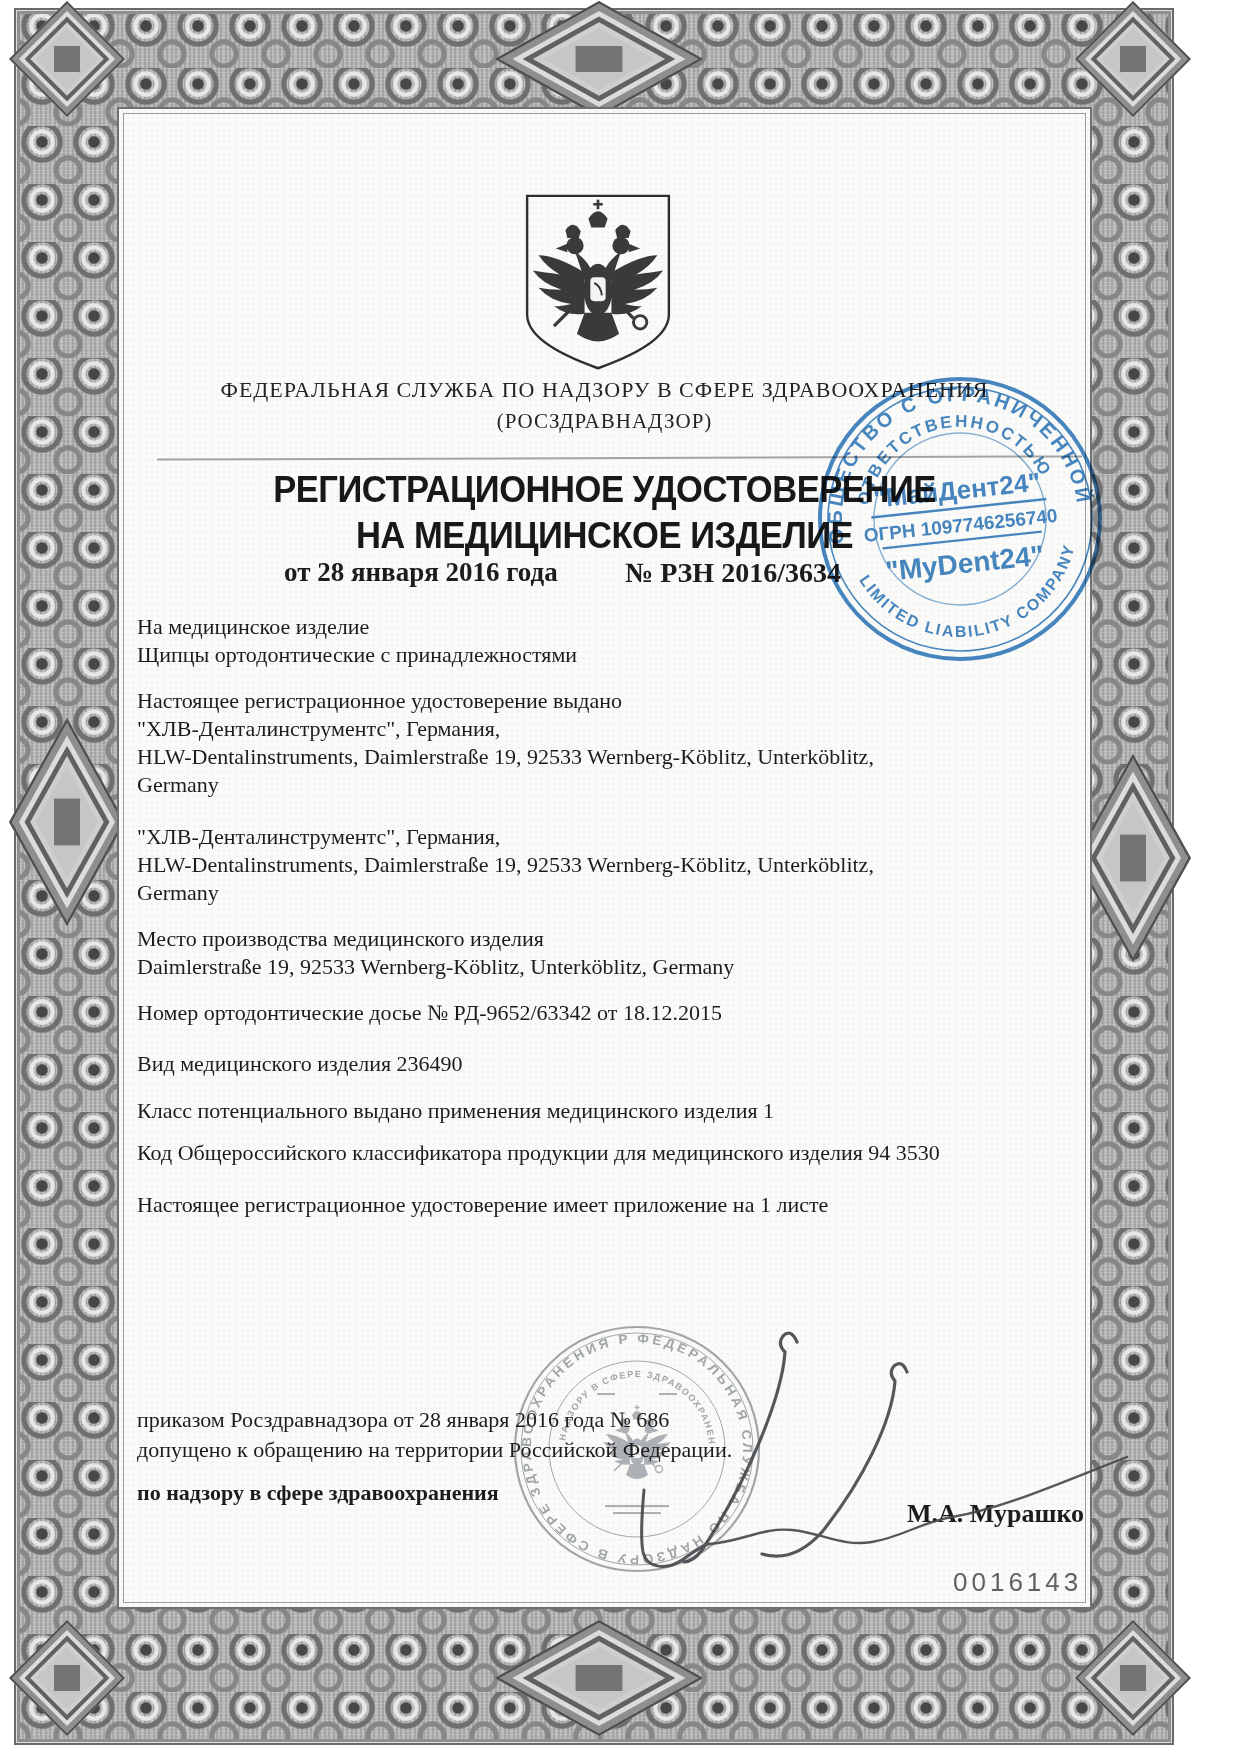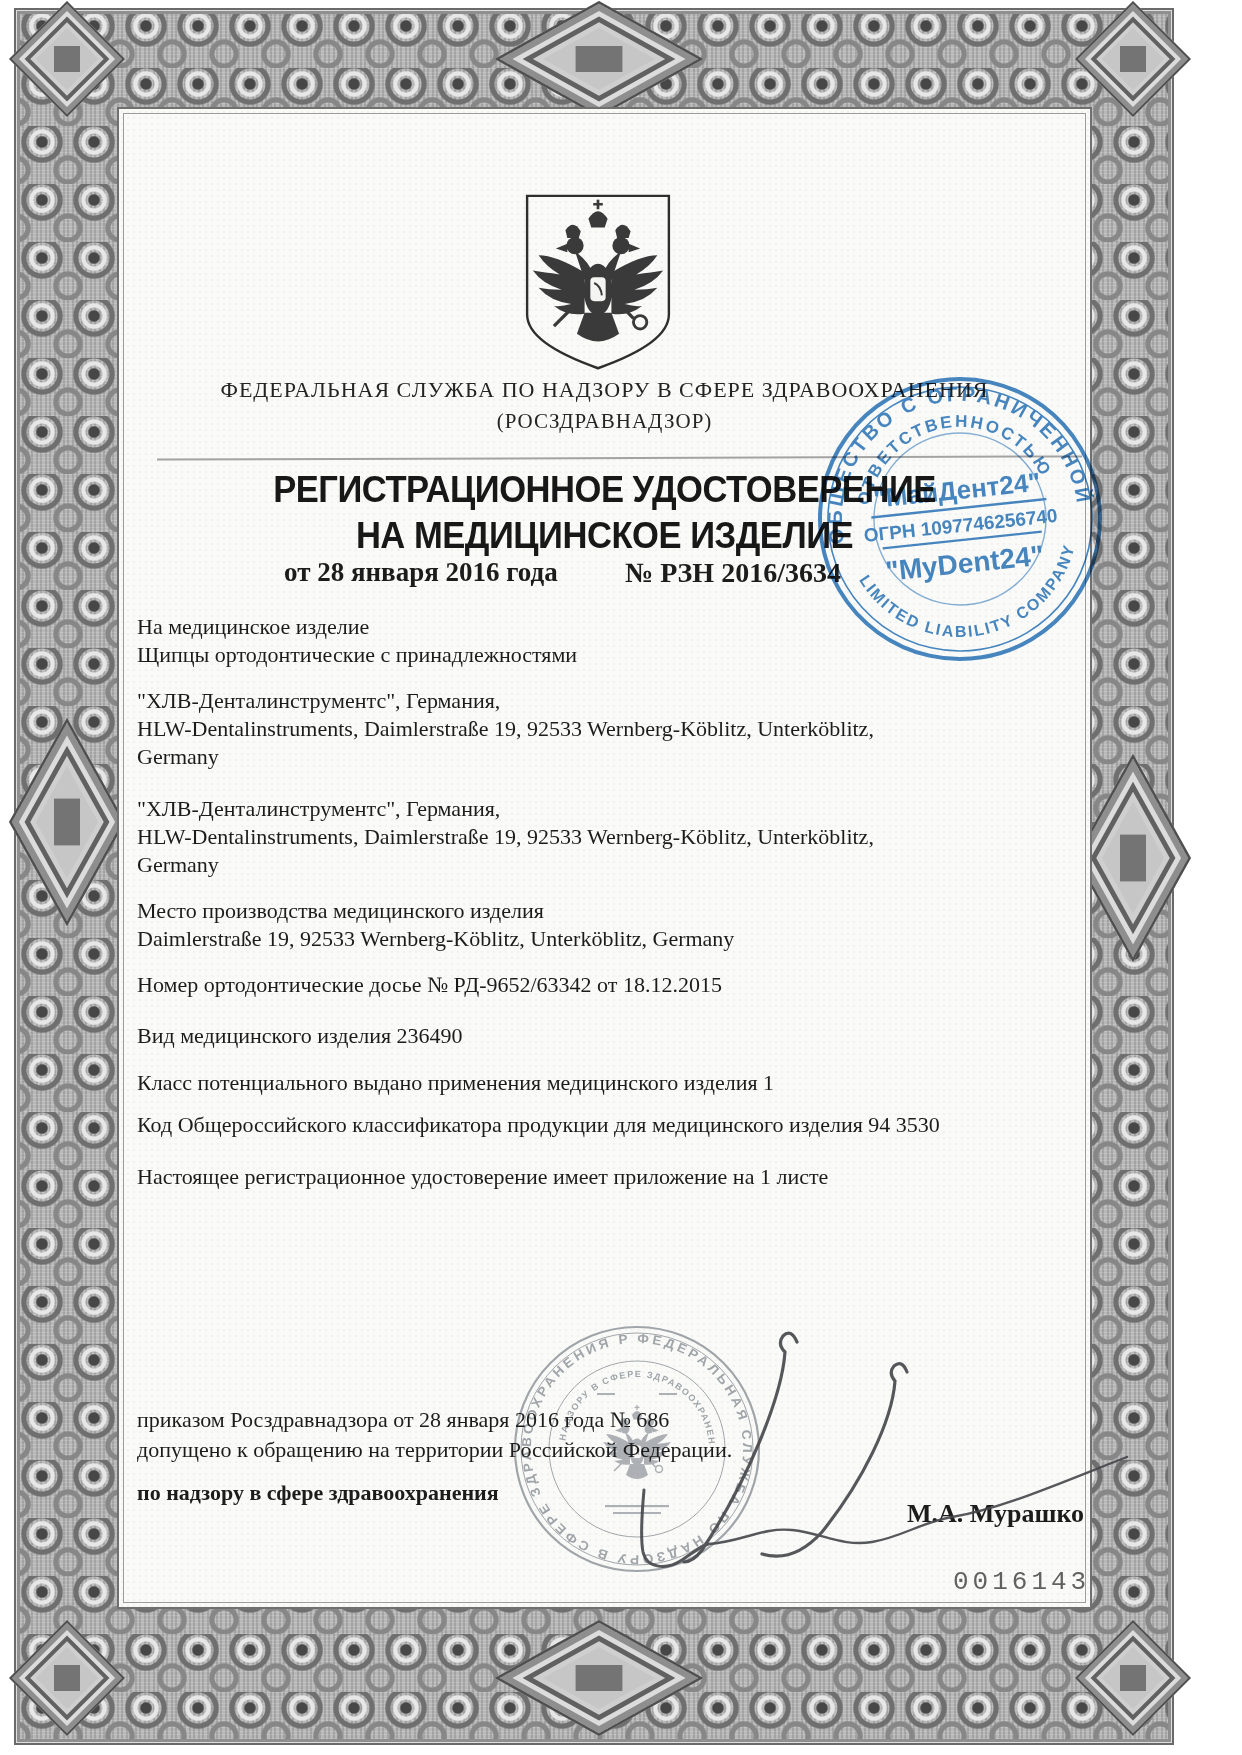--- a/index.html
+++ b/index.html
@@ -52,21 +52,21 @@
   .bodytext{top:504px;left:18px;width:900px;font-size:22px;line-height:28px;}
   .bodytext p{margin:0;}
   .b{font-weight:400;}
   .m18{margin-bottom:18px!important;}.m24{margin-bottom:24px!important;}
   .m23{margin-bottom:23px!important;}.m19{margin-bottom:19px!important;}
   .m14{margin-bottom:14px!important;}
 
   .footertext{top:1296px;left:18px;width:760px;font-size:22px;line-height:30px;z-index:4;}
   .signer{margin-top:14px;font-weight:700;line-height:28px;}
   .signer-name{top:1390px;left:788px;font-weight:700;font-size:26px;z-index:4;}
-  .serial{top:1458px;left:834px;font-family:Liberation Mono, monospace;font-size:26px;
+  .serial{top:1458px;left:834px;font-family:Liberation Sans, sans-serif;font-size:26px;
           letter-spacing:4px;color:#616161;z-index:4;text-align:right;}
 
   .emblem{top:83px;left:401px;width:156px;height:182px;}
   .bluestamp{top:260px;left:691px;width:300px;height:300px;z-index:6;
              mix-blend-mode:multiply;opacity:.88;transform:rotate(-9deg);}
   .grayseal{top:1210px;left:388px;width:260px;height:260px;z-index:2;opacity:.8;}
   .signature{top:1213px;left:483px;width:560px;height:260px;z-index:5;}
 </style>
 </head>
 <body>
@@ -123,20 +123,21 @@
 
   <div class="abs dateline">
     <span class="date-part">от  28 января 2016 года</span>
     <span class="num-part">№  РЗН 2016/3634</span>
   </div>
 
   <div class="abs bodytext">
     <p>На медицинское изделие</p>
     <p class="b m18">Щипцы ортодонтические с принадлежностями</p>
 
+    <p>Настоящее регистрационное удостоверение выдано</p>
     <p class="b">"ХЛВ-Денталинструментс", Германия,</p>
     <p class="b">HLW-Dentalinstruments, Daimlerstraße 19, 92533 Wernberg-Köblitz, Unterköblitz,</p>
     <p class="b m24">Germany</p>
 
     <p class="b">"ХЛВ-Денталинструментс", Германия,</p>
     <p class="b">HLW-Dentalinstruments, Daimlerstraße 19, 92533 Wernberg-Köblitz, Unterköblitz,</p>
     <p class="b m18">Germany</p>
 
     <p>Место производства медицинского изделия</p>
     <p class="b m18">Daimlerstraße 19, 92533 Wernberg-Köblitz, Unterköblitz, Germany</p>

